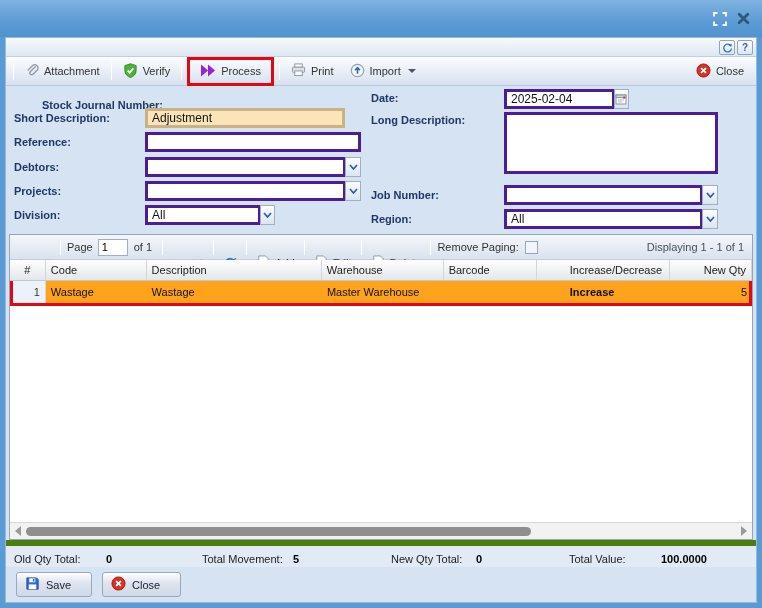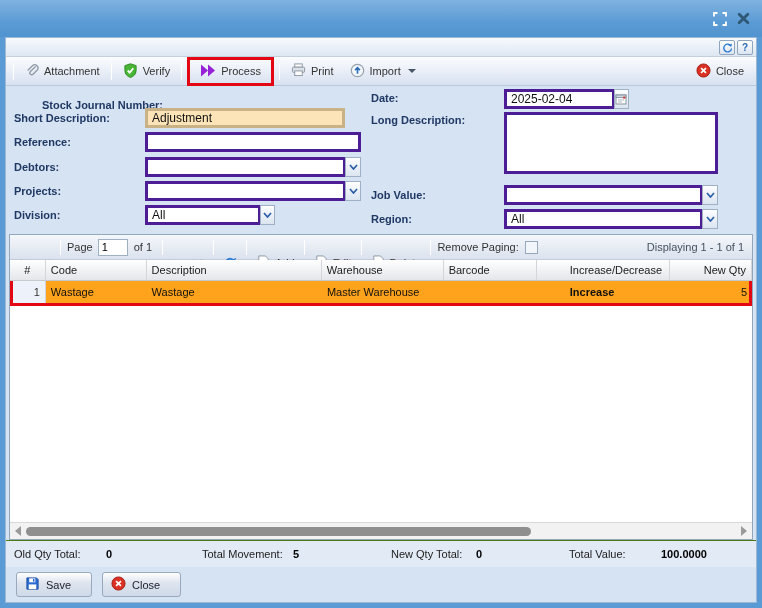--- a/index.html
+++ b/index.html
@@ -69,21 +69,21 @@
   .increase { color:#0000d8; font-weight:bold; }
   .row-annotation { position:absolute; left:0; right:0; top:-3px; height:28px; border:3px solid #e30613; pointer-events:none; z-index:5; }
 
   .hscroll { height:17px; background:#f2f2f2; border-top:1px solid #d8d8d8; position:relative; }
   .hs-arrow { position:absolute; top:3px; width:0; height:0; border-top:5px solid transparent; border-bottom:5px solid transparent; }
   .hs-left { left:5px; border-right:6px solid #9a9a9a; }
   .hs-right { right:5px; border-left:6px solid #9a9a9a; }
   .hs-thumb { position:absolute; left:16px; top:3.5px; width:505px; height:9px; background:#8f8f8f; border-radius:5px; cursor:grab; }
 
   
-  .summary { position:relative; height:27px; background:#e2eaf6; border-top:1px solid #4d7c0f; }
+  .summary { position:relative; height:27px; background:#e2eaf6; border-top:6px solid #4d7c0f; }
   .summary span { position:absolute; top:7px; }
   .sv { font-weight:bold; color:#000; }
 
   
   .footer { flex:1; display:flex; align-items:center; gap:10px; padding:0 10px; background:#d6e3f2; }
   .fbtn { display:inline-flex; align-items:center; gap:6px; min-width:72px; height:25px; padding:0 20px 0 8px;
     background:linear-gradient(#fefefe,#dde4ee 45%,#cfd9e8); border:1px solid #98a8bd; border-radius:3px;
     color:#223; cursor:pointer; box-shadow:0 1px 0 rgba(255,255,255,.7) inset; }
 </style>
 </head>
@@ -236,21 +236,21 @@
               <path d="M3 7 H9 M3 9 H7" stroke="#9aa4b0" stroke-width=".8"></path>
             </svg>
         </span>
       </span>
 
       <span class="flabel" style="left:365px; top:28px;">Long Description:</span>
       <span class="field" style="left:498px; top:26px; width:214px;">
         <textarea class="txt" style=""></textarea>
       </span>
 
-      <span class="flabel" style="left:365px; top:103px;">Job Value:</span>
+      <span class="flabel" style="left:365px; top:103px;">Job Number:</span>
       <span class="field" style="left:498px; top:99px; width:214px;">
         <input class="txt" value="" style="">
         <span class="trigger">
             <svg width="9" height="6" viewBox="0 0 9 6">
               <path d="M1 1 L4.5 5 L8 1" stroke="#2b5fa8" stroke-width="1.7" fill="none"></path>
             </svg>
           </span>
       </span>
 
       <span class="flabel" style="left:365px; top:127px;">Region:</span>

